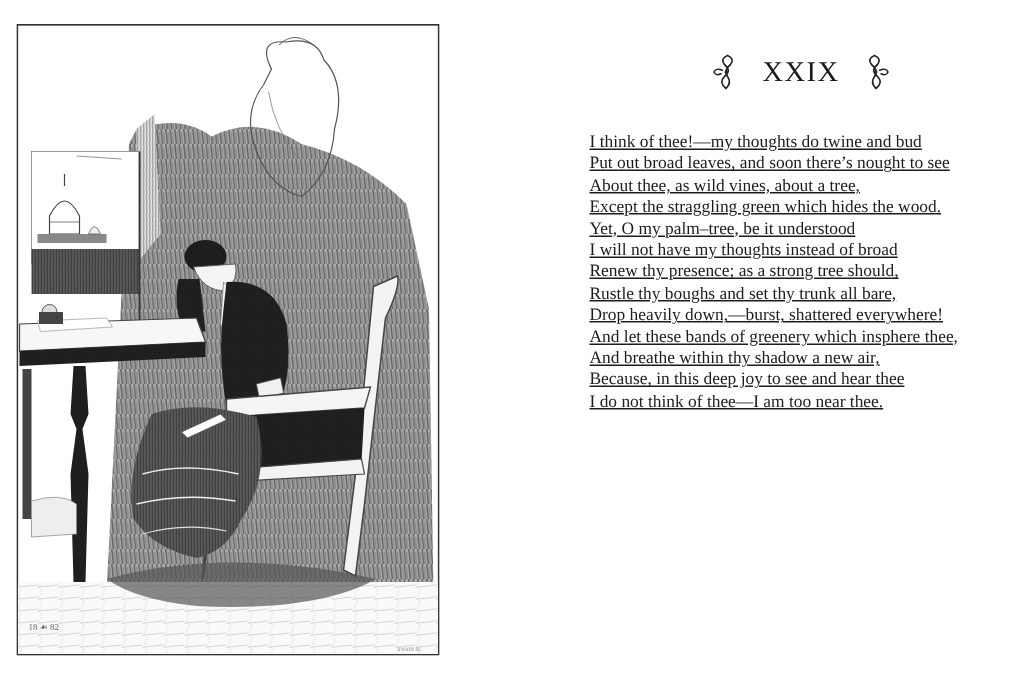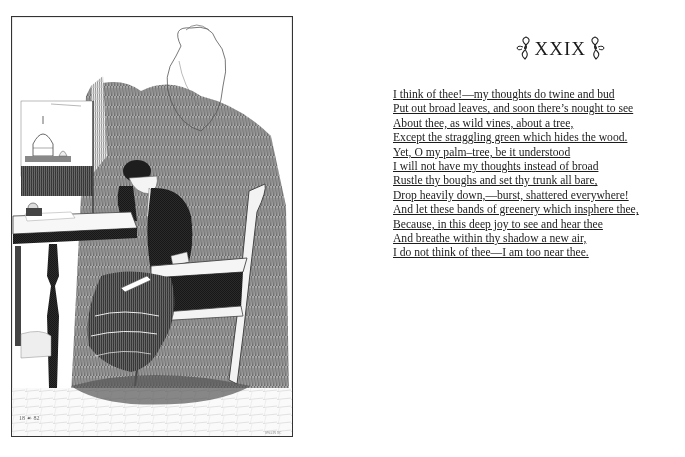--- a/index.html
+++ b/index.html
@@ -36,26 +36,26 @@
     width: 282px;
     height: 421px;
   }
   .right-page {
     position: absolute;
     left: 330px; top: 0;
     width: 355px; height: 457px;
   }
   .heading-row {
     position: absolute;
-    left: 156px; top: 33px;
+    left: 144px; top: 33px;
     width: 120px;
     height: 30px;
     display: flex;
     align-items: center;
-    justify-content: flex-end;
+    justify-content: space-between;
   }
   .ornament {
     width: 20px;
     height: 26px;
     display: block;
   }
   .poem-number {
     font-size: 19px;
     letter-spacing: 1px;
     color: #1a1a1a;
@@ -188,22 +188,23 @@
       </svg>
     </div>
 
     <ul class="poem">
       <li>I think of thee!—my thoughts do twine and bud</li>
       <li>Put out broad leaves, and soon there’s nought to see</li>
       <li>About thee, as wild vines, about a tree,</li>
       <li>Except the straggling green which hides the wood.</li>
       <li>Yet, O my palm–tree, be it understood</li>
       <li>I will not have my thoughts instead of broad</li>
+      <li>Renew thy presence; as a strong tree should,</li>
       <li>Rustle thy boughs and set thy trunk all bare,</li>
       <li>Drop heavily down,—burst, shattered everywhere!</li>
       <li>And let these bands of greenery which insphere thee,</li>
+      <li>And breathe within thy shadow a new air,</li>
       <li>Because, in this deep joy to see and hear thee</li>
-      <li>And breathe within thy shadow a new air,</li>
       <li>I do not think of thee—I am too near thee.</li>
     </ul>
   </div>
 
 </div>
 
 </body></html>

